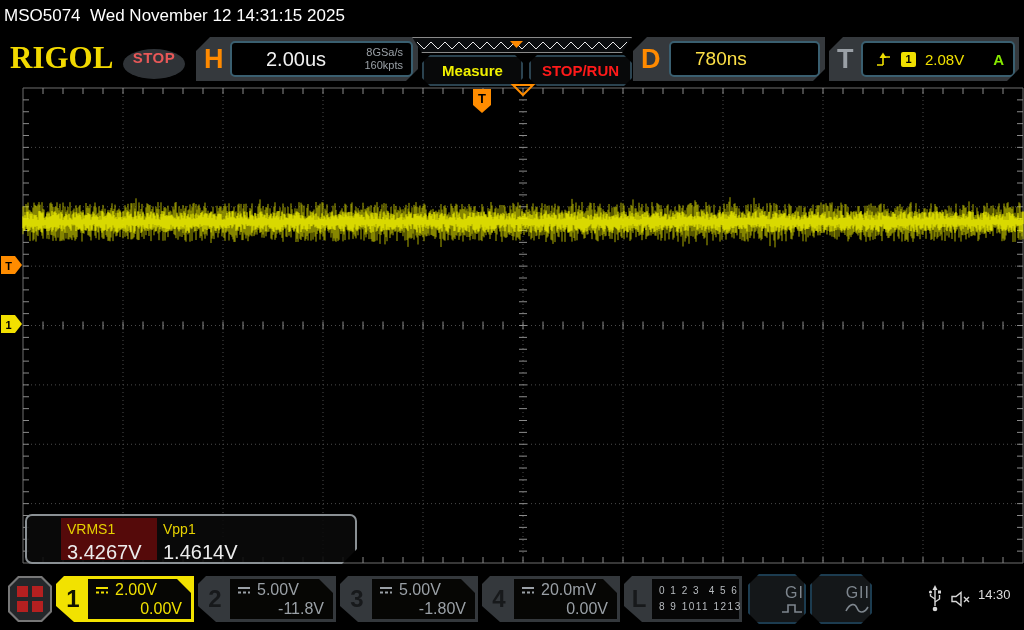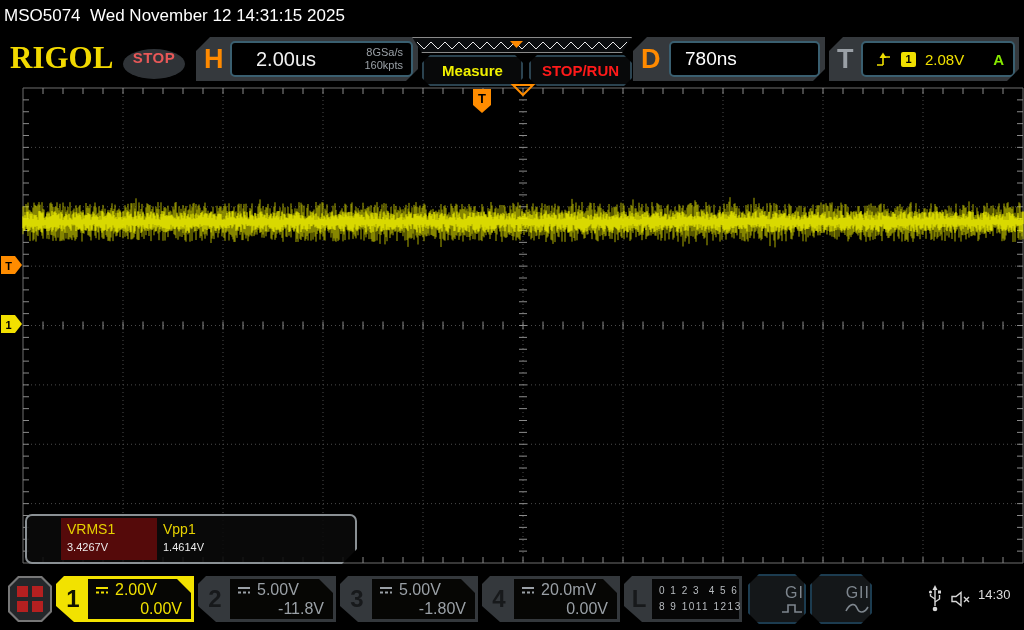--- a/index.html
+++ b/index.html
@@ -19,26 +19,26 @@
          background:#2f3337;display:flex;justify-content:center;
          color:#e85858;font-weight:bold;font-size:15px;letter-spacing:.5px;}
   .hgroup{position:absolute;top:3px;height:44px;background:#35393d;
          clip-path:polygon(14px 0,100% 0,100% calc(100% - 12px),calc(100% - 12px) 100%,0 100%,0 14px);}
   .hgroup .glyph{position:absolute;left:8px;top:50%;transform:translateY(-50%);
          font-size:27px;font-weight:bold;}
   .inner-box{position:absolute;top:4px;bottom:4px;background:#000;border:2px solid #3a5f70;
          border-radius:5px;display:flex;align-items:center;}
   #h-group{left:196px;width:222px;}
   #h-group .inner-box{left:34px;right:5px;}
-  #h-group .timebase{font-size:20px;color:#f2f2f2;padding-left:24px;}
+  #h-group .timebase{font-size:20px;color:#f2f2f2;padding-left:10px;margin-left:24px;}
   #h-group .rates{margin-left:auto;padding-right:8px;text-align:right;color:#9aa0a6;
          font-size:11px;line-height:1.15;}
   #d-group{left:633px;width:192px;}
   #d-group .inner-box{left:36px;right:5px;}
-  #d-group .delay{font-size:19px;color:#ffffff;padding-left:14px;}
+  #d-group .delay{font-size:19px;color:#fde047;padding-left:24px;}
   #t-group{left:829px;width:190px;}
   #t-group .inner-box{left:32px;right:4px;gap:9px;padding-left:12px;}
   #t-group .src{width:15px;height:15px;background:#f0e000;color:#000;border-radius:2px;
          font-size:11px;font-weight:bold;display:flex;align-items:center;justify-content:center;}
   #t-group .lvl{color:#f0e000;font-size:15px;}
   #t-group .mode{margin-left:auto;padding-right:9px;color:#86e800;font-size:15px;font-weight:bold;}
 
   .chamf-btn{position:absolute;top:21px;height:27px;background:#08090a;border:2px solid #2b4350;
          clip-path:polygon(8px 0,calc(100% - 8px) 0,100% 8px,100% calc(100% - 8px),
                    calc(100% - 8px) 100%,8px 100%,0 calc(100% - 8px),0 8px);
@@ -52,21 +52,21 @@
 
   
   #scope-svg{position:absolute;left:0;top:84px;}
 
   
   #meas-panel{left:25px;top:514px;width:332px;height:50px;background:rgba(10,10,10,.88);
          border:2px solid #8a9094;border-radius:7px;box-sizing:border-box;
          clip-path:polygon(0 0,100% 0,100% calc(100% - 15px),calc(100% - 15px) 100%,0 100%);}
   .meas-col{position:absolute;top:2px;bottom:2px;width:96px;padding:3px 0 0 6px;box-sizing:border-box;}
   .meas-col .lbl{color:#e6d200;font-size:14px;}
-  .meas-col .val{color:#ececec;font-size:11px;margin-top:4px;}
+  .meas-col .val{color:#ececec;font-size:20px;margin-top:4px;}
   .meas-col.hl{background:#550a0a;}
 
   
   #bottombar{left:0;top:570px;width:1024px;height:60px;}
   #menu-btn{position:absolute;left:8px;top:6px;width:44px;height:46px;background:#777;
          clip-path:polygon(10px 0,calc(100% - 10px) 0,100% 10px,100% calc(100% - 10px),
                    calc(100% - 10px) 100%,10px 100%,0 calc(100% - 10px),0 10px);}
   #menu-btn .inner{position:absolute;inset:2px;background:#24272a;
          clip-path:polygon(9px 0,calc(100% - 9px) 0,100% 9px,100% calc(100% - 9px),
                    calc(100% - 9px) 100%,9px 100%,0 calc(100% - 9px),0 9px);

